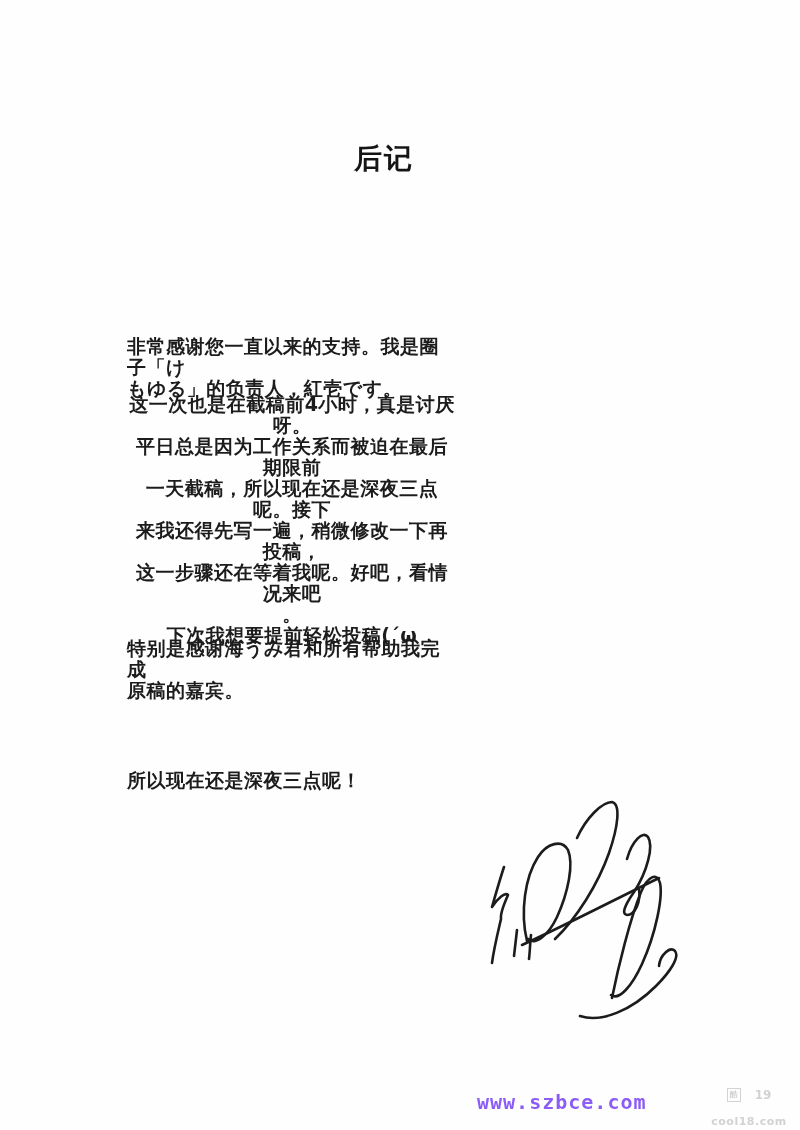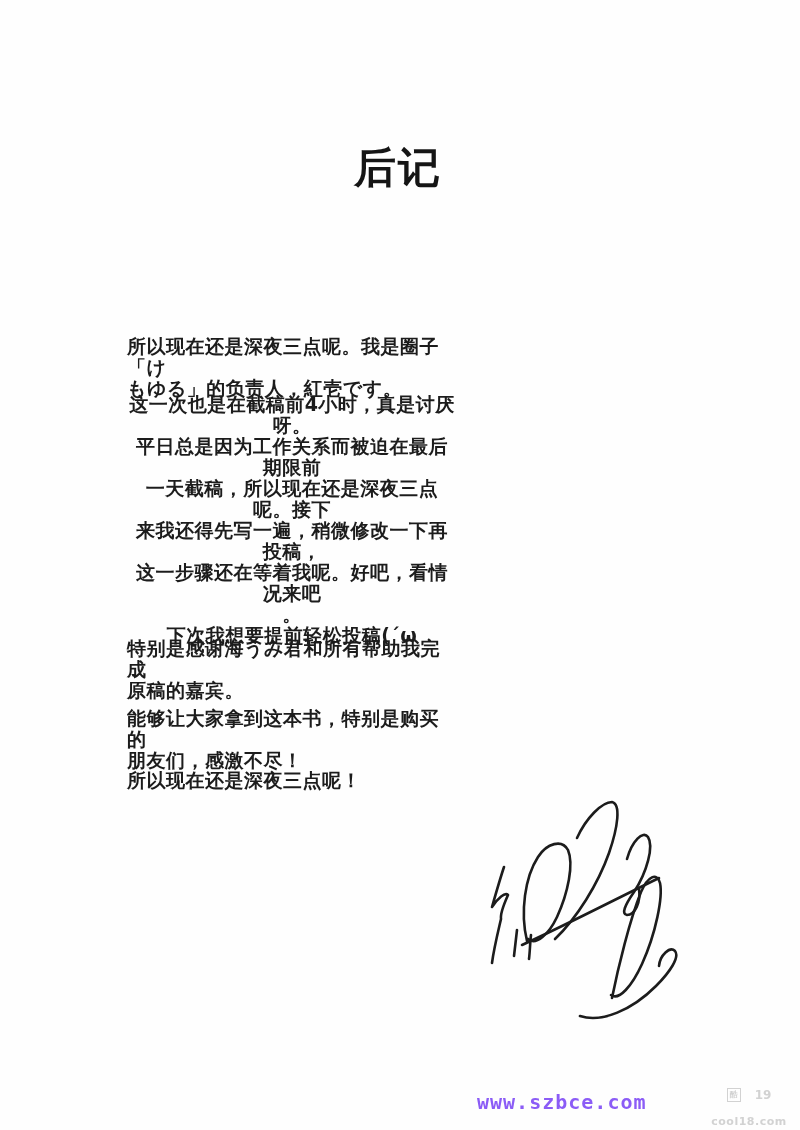--- a/index.html
+++ b/index.html
@@ -7,21 +7,21 @@
     position:relative;
     width:800px;height:1130px;
     background:#fefefe;
     overflow:hidden;
     font-family:"DejaVu Sans","Liberation Sans",sans-serif;
     color:#1a1a1a;
   }
   .title{
     position:absolute;
     left:354px;top:140px;
-    font-size:42px;
+    font-size:28px;
     font-weight:600;
     letter-spacing:2px;
     color:#151515;
   }
   .para{
     position:absolute;
     left:127px;
     width:330px;
     font-size:19px;
     line-height:21px;
@@ -85,34 +85,32 @@
     letter-spacing:0.5px;
   }
 </style>
 </head>
 <body>
 
 <div class="page">
 
   <div class="title">后记</div>
 
-  <div class="para p1">所以现在还是深夜三点呢。我是圈子「け
+  <div class="para p1">非常感谢您一直以来的支持。我是圈子「け
 もゆる」的负责人，紅壱です。</div>
   <div class="para p2">这一次也是在截稿前4小时，真是讨厌呀。
 平日总是因为工作关系而被迫在最后期限前
 一天截稿，所以现在还是深夜三点呢。接下
 来我还得先写一遍，稍微修改一下再投稿，
 这一步骤还在等着我呢。好吧，看情况来吧
 。
 下次我想要提前轻松投稿(´ω</div>
   <div class="stray-mark">、</div>
   <div class="para p4">特别是感谢海うみ君和所有帮助我完成
 原稿的嘉宾。</div>
-  <div class="para p5">能够让大家拿到这本书，特别是购买的
-朋友们，感激不尽！</div>
   <div class="para p6">所以现在还是深夜三点呢！</div>
 
   <svg class="signature" viewBox="0 0 230 250" fill="none" stroke="#1c1c1c" stroke-width="2.6" stroke-linecap="round" stroke-linejoin="round">
     <path d="M44,87 C40,99 36,113 32,127 C38,118 45,112 48,115 C44,124 40,133 41,139 C38,152 34,168 32,183"></path>
     <path d="M57,150 C56,159 55,168 54,176"></path>
     <path d="M71,155 C70,163 70,171 69,179"></path>
     <path d="M67,161 C60,132 65,97 78,77 C87,63 102,59 108,70 C114,84 108,113 97,137 C89,154 76,166 68,159"></path>
     <path d="M117,58 C126,38 142,22 152,22 C161,24 158,47 149,73 C138,104 117,138 95,159"></path>
     <path d="M167,79 C172,61 183,50 188,57 C194,66 187,92 174,112 C165,125 161,134 167,135 C175,135 181,122 179,109"></path>
     <path d="M62,165 C100,148 160,117 199,98"></path>

